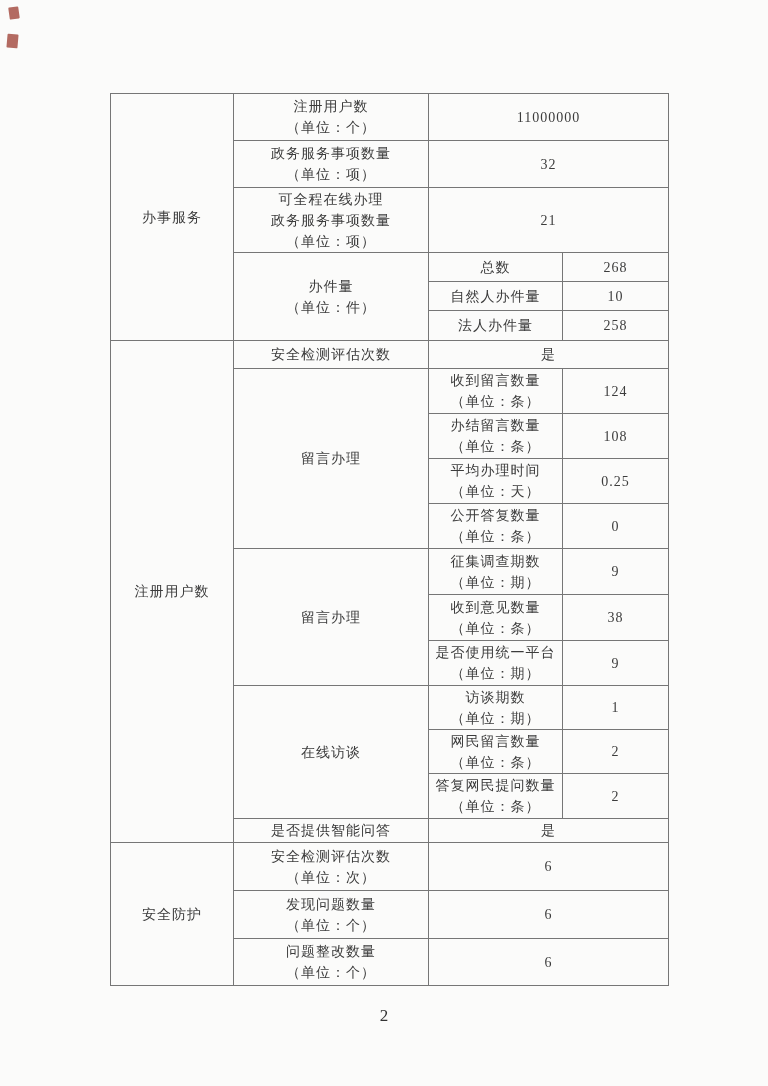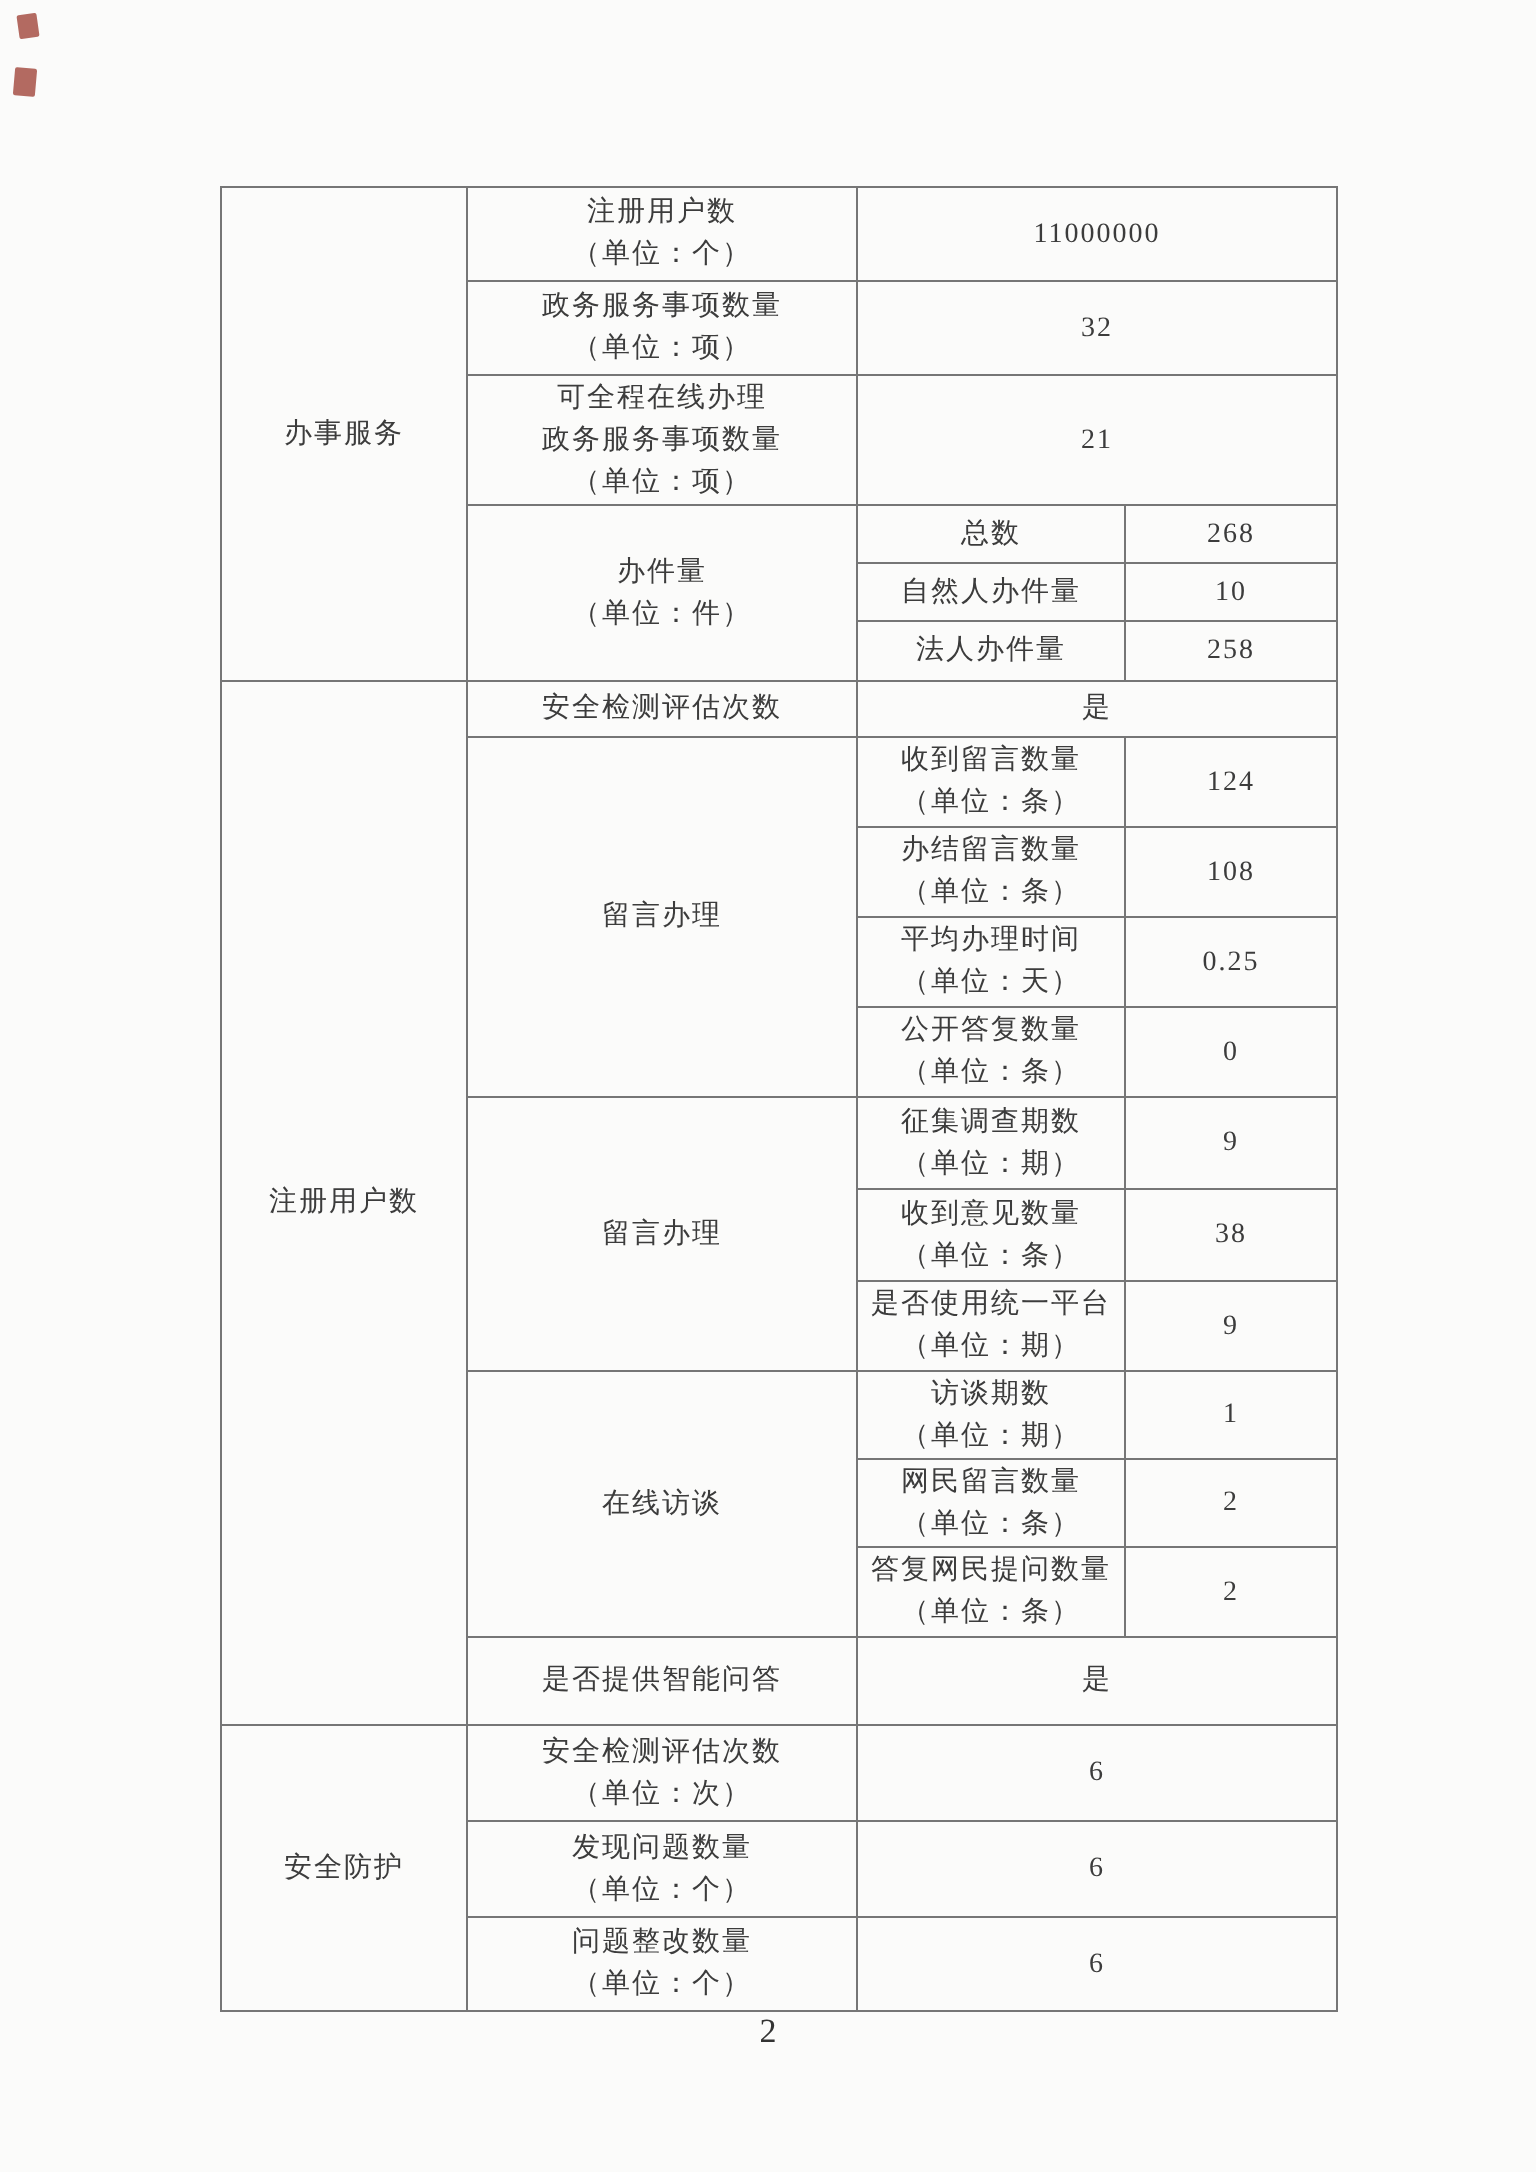--- a/index.html
+++ b/index.html
@@ -188,21 +188,21 @@
       </td>
       <td class="num">2</td>
     </tr>
     <tr style="height:45px">
       <td>
         <span class="lbl-line">答复网民提问数量</span>
         <span class="unit-line">（单位：条）</span>
       </td>
       <td class="num">2</td>
     </tr>
-    <tr style="height:44px">
+    <tr style="height:24px">
       <td>是否提供智能问答</td>
       <td colspan="2">是</td>
     </tr>
 
     <tr style="height:48px">
       <td rowspan="3" class="cat">
         <span>安全防护</span>
       </td>
       <td>
         <span class="lbl-line">安全检测评估次数</span>

